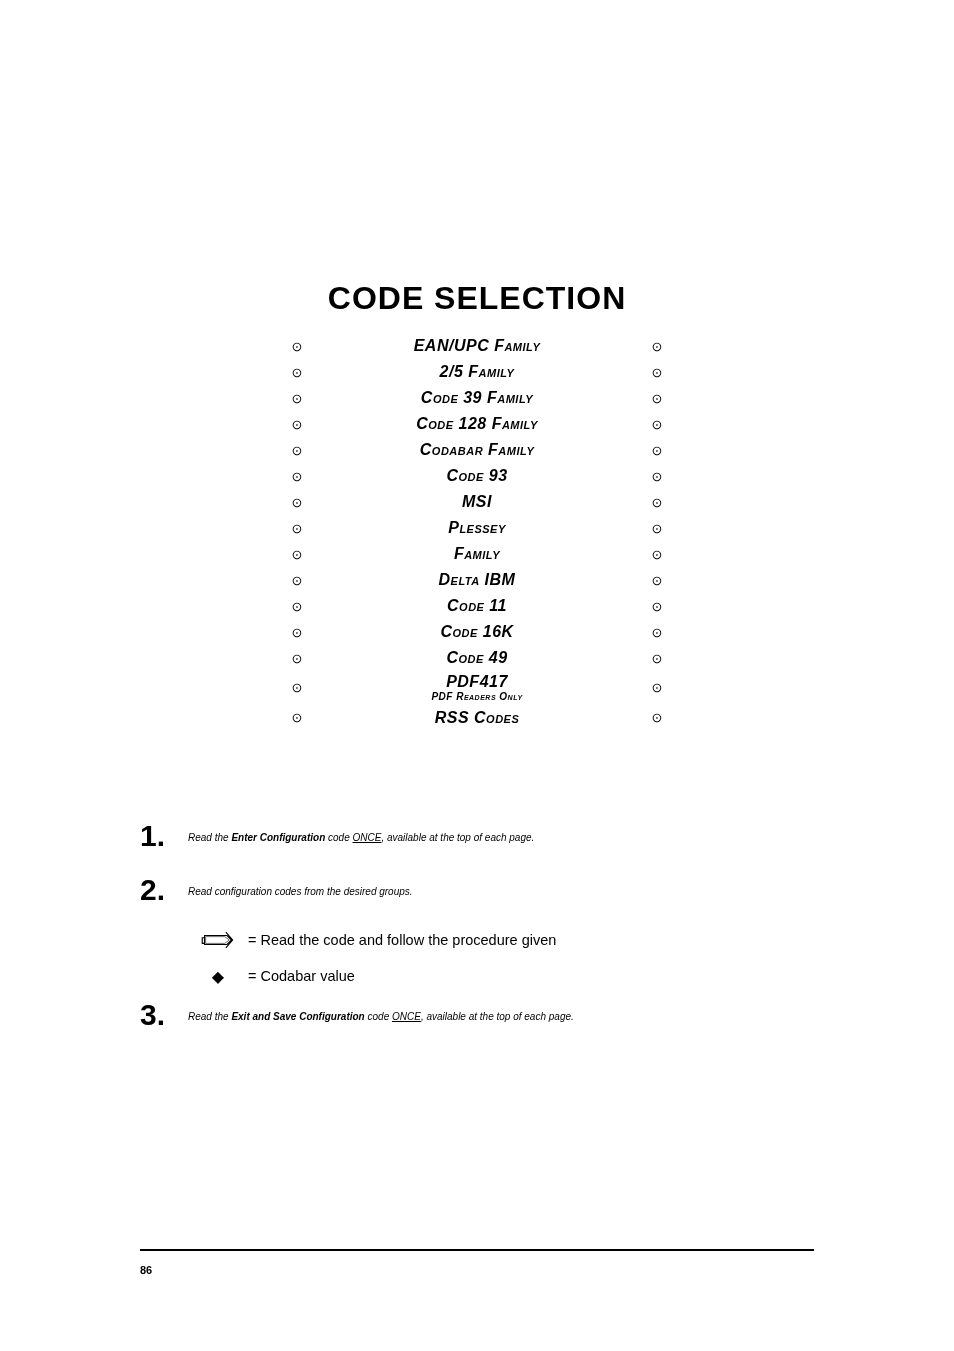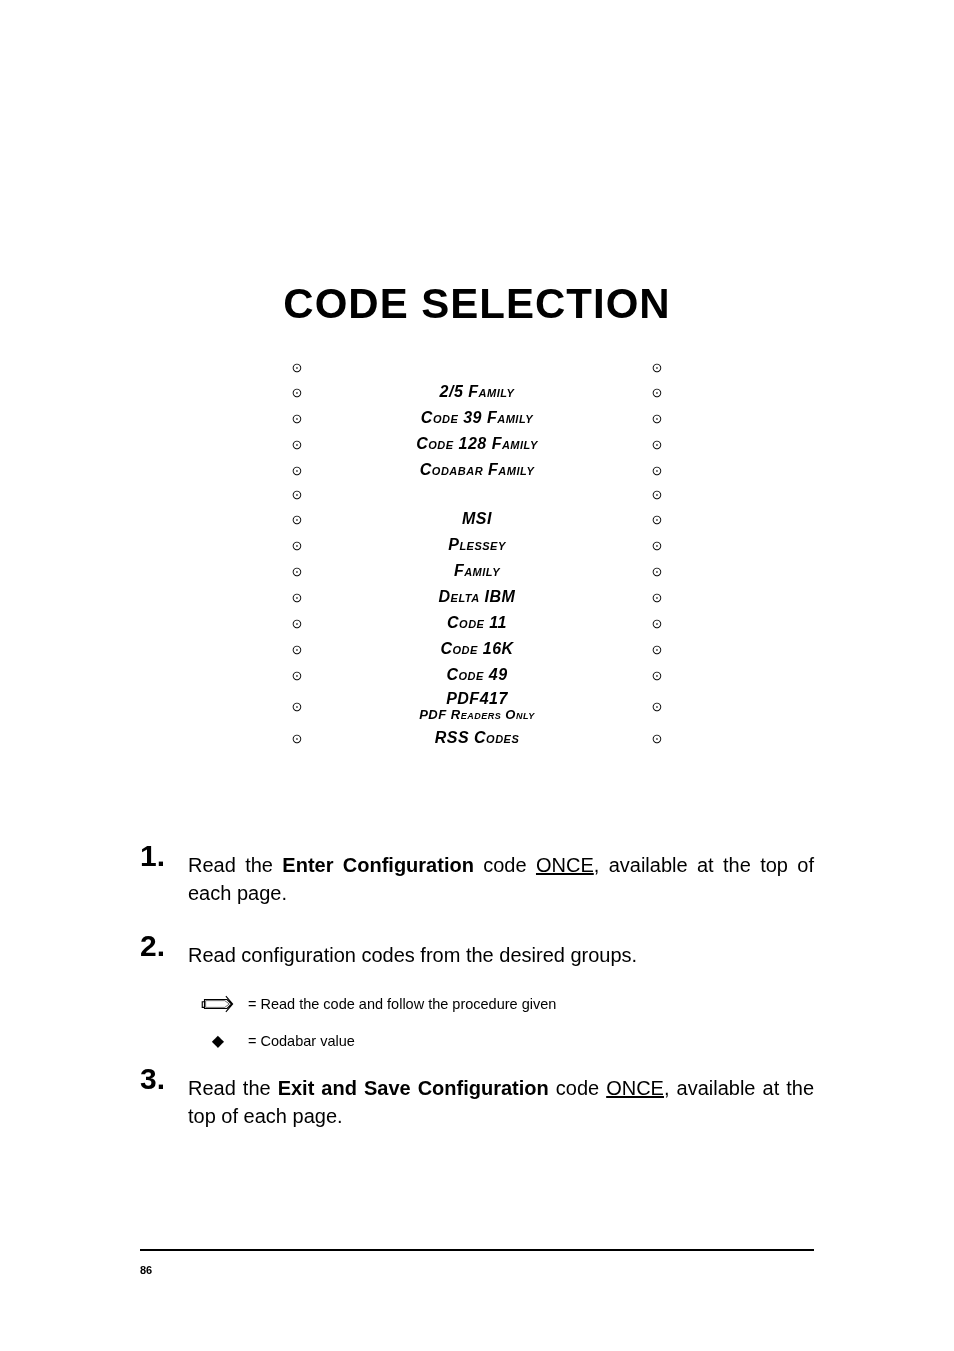--- a/index.html
+++ b/index.html
@@ -12,24 +12,24 @@
     position: relative;
   }
   .page {
     width: 954px;
     height: 1351px;
     padding: 80px 140px 60px 140px;
     position: relative;
   }
   .title {
     text-align: center;
-    font-size: 42px;
+    font-size: 32px;
     font-weight: bold;
     margin-top: 200px;
-    margin-bottom: 28px;
+    margin-bottom: 16px;
     letter-spacing: 1px;
   }
   .toc {
     margin: 0 auto;
     width: 380px;
   }
   .toc-row {
     display: flex;
     align-items: center;
     justify-content: space-between;
@@ -51,45 +51,46 @@
     font-weight: bold;
     font-size: 16px;
     font-variant: small-caps;
     letter-spacing: 0.5px;
   }
   .toc-label.twoLine {
     line-height: 1.15;
   }
   .toc-sub {
     display: block;
-    font-size: 13px;
+    font-size: 10px;
     font-variant: small-caps;
     font-weight: bold;
   }
   .instructions {
     margin-top: 90px;
   }
   .step {
     display: flex;
     align-items: flex-start;
     margin-bottom: 24px;
   }
   .step-num {
     font-size: 30px;
     font-weight: bold;
     width: 48px;
     color: #000;
     line-height: 1;
   }
   .step-body {
     flex: 1;
-    font-size: 20px;
+    font-size: 10px;
     line-height: 1.4;
     padding-top: 10px;
     text-align: justify;
+    font-style: italic;
   }
   .step-body .bold { font-weight: bold; }
   .step-body .ul { text-decoration: underline; }
   .legend {
     display: flex;
     align-items: center;
     margin: 16px 0 14px 48px;
   }
   .legend-icon {
     width: 60px;
@@ -125,20 +126,21 @@
 </head>
 <body>
 
 <div class="page">
 
   <h1 class="title">CODE SELECTION</h1>
 
   <div class="toc" id="toc">
       <div class="toc-row">
         <span class="bullet">⊙</span>
+        <span class="toc-label">EAN/UPC Family</span>
         <span class="bullet">⊙</span>
       </div>
       <div class="toc-row">
         <span class="bullet">⊙</span>
         <span class="toc-label">2/5 Family</span>
         <span class="bullet">⊙</span>
       </div>
       <div class="toc-row">
         <span class="bullet">⊙</span>
         <span class="toc-label">Code 39 Family</span>
@@ -149,20 +151,21 @@
         <span class="toc-label">Code 128 Family</span>
         <span class="bullet">⊙</span>
       </div>
       <div class="toc-row">
         <span class="bullet">⊙</span>
         <span class="toc-label">Codabar Family</span>
         <span class="bullet">⊙</span>
       </div>
       <div class="toc-row">
         <span class="bullet">⊙</span>
+        <span class="toc-label">Code 93</span>
         <span class="bullet">⊙</span>
       </div>
       <div class="toc-row">
         <span class="bullet">⊙</span>
         <span class="toc-label">MSI</span>
         <span class="bullet">⊙</span>
       </div>
       <div class="toc-row">
         <span class="bullet">⊙</span>
         <span class="toc-label">Plessey</span>

